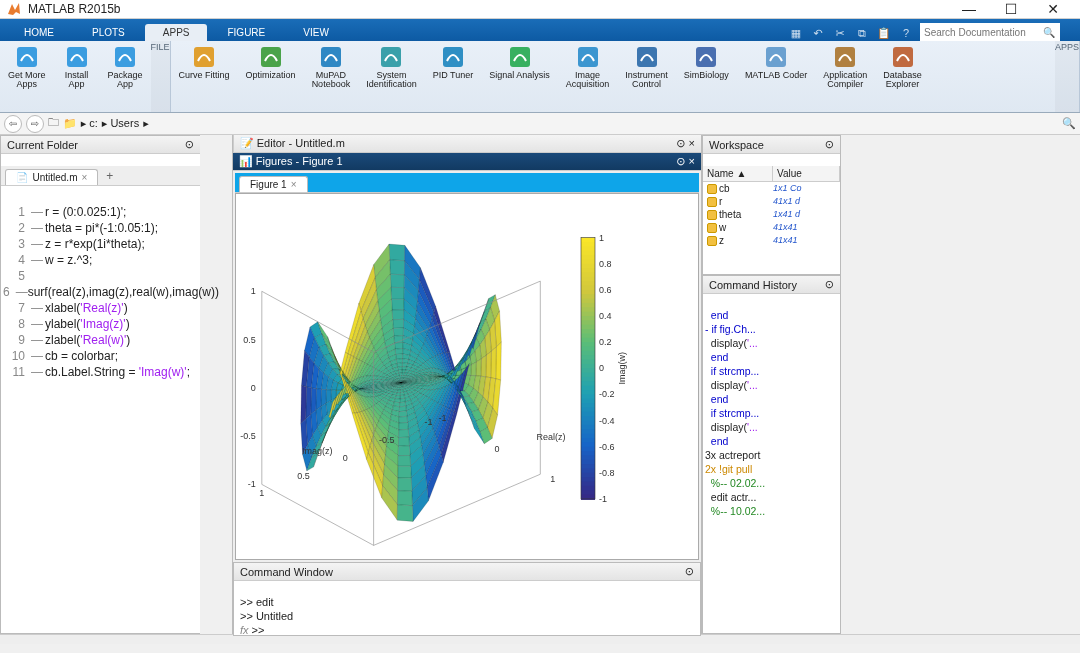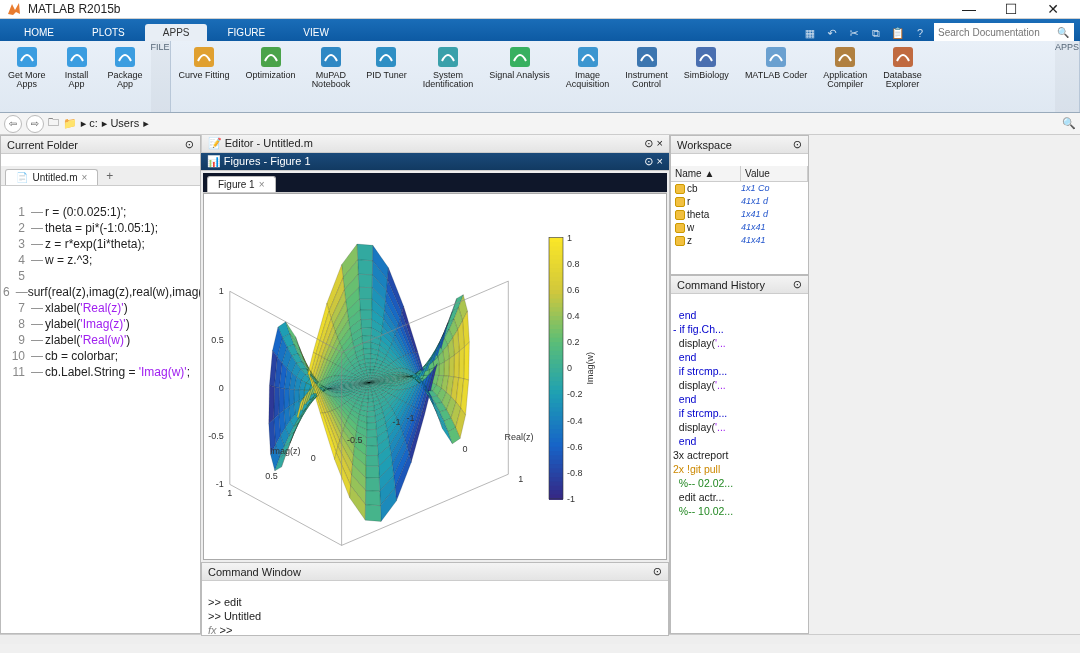--- a/index.html
+++ b/index.html
@@ -7,21 +7,21 @@
 .titlebar { height: 19px; background: #fff; display: flex; align-items: center; padding: 0 6px; border-bottom: 1px solid #d0d0d0; }
 .titlebar .logo { width: 16px; height: 16px; margin-right: 6px; }
 .titlebar .title { flex: 1; font-size: 12px; }
 .titlebar .winbtn { width: 42px; height: 28px; display: flex; align-items: center; justify-content: center; font-size: 14px; }
 .ribbon-tabs { height: 22px; background: linear-gradient(#1a6db8,#0d5aa3); display: flex; align-items: flex-end; padding-left: 6px; }
 .rtab { padding: 3px 18px; color: #fff; font-size: 10px; cursor: pointer; border-top-left-radius: 3px; border-top-right-radius: 3px; margin-right: 2px; }
 .rtab.active { background: #e8eef5; color: #333; }
 .ribbon-tabs .spacer { flex: 1; }
 .ribbon-tabs .qicons { display: flex; gap: 6px; padding-right: 6px; align-items: center; }
 .ribbon-tabs .qicons span { width: 16px; height: 16px; display: flex; align-items: center; justify-content: center; color: #cde; font-size: 11px; }
-.searchdoc { background: #fff; width: 140px; height: 18px; display: flex; align-items: center; padding: 0 4px; font-size: 10px; color: #888; margin-right: 6px; }
+.searchdoc { background: #fff; width: 140px; height: 18px; display: flex; align-items: center; padding: 0 4px; font-size: 10px; color: #888; margin-right: 20px; }
 .searchdoc input { border: none; outline: none; width: 100%; font-size: 10px; }
 .ribbon-body { height: 72px; background: linear-gradient(#e9f0f8,#dfe8f2); border-bottom: 1px solid #9ab; display: flex; }
 .rgroup { border-right: 1px solid #b8c7d8; display: flex; }
 .rgroup .items { display: flex; flex: 1; }
 .rgroup .glabel { text-align: center; font-size: 9px; color: #567; padding: 1px 0; background: rgba(0,0,0,0.03); }
 .rbtn { display: flex; flex-direction: column; align-items: center; justify-content: flex-start; padding: 4px 8px; gap: 2px; cursor: pointer; min-width: 46px; }
 .rbtn svg, .rbtn .ic { width: 24px; height: 24px; }
 .rbtn .lbl { font-size: 9px; text-align: center; line-height: 1.05; }
 .addrbar { height: 22px; background: #f4f4f4; border-bottom: 1px solid #ccc; display: flex; align-items: center; padding: 0 4px; gap: 4px; font-size: 11px; }
 .addrbar .navb { width: 18px; height: 18px; border: 1px solid #bbb; border-radius: 50%; display: flex; align-items: center; justify-content: center; font-size: 10px; color: #555; background: #fff; }
@@ -35,21 +35,21 @@
 .addtab { padding: 2px 8px; font-size: 12px; color: #666; }
 .left-col { width: 200px; display: flex; flex-direction: column; }
 .curfolder { flex: 1; border-right: none; }
 .curfolder .body { flex: 1; padding: 2px; font-size: 11px; }
 .code { font-family: Consolas, monospace; font-size: 12px; line-height: 16px; padding: 4px 0; }
 .code .row { display: flex; }
 .code .ln { width: 28px; text-align: right; color: #888; padding-right: 6px; user-select: none; }
 .code .dash { width: 14px; color: #888; }
 .code .txt { white-space: pre; }
 .str { color: #a020f0; }
-.right-stack { width: 609px; display: flex; }
+.right-stack { width: 609px; display: flex; margin-left: 32px; }
 .figpane { flex: 1; display: flex; flex-direction: column; border-left: 1px solid #bbb; }
 .figpane .fig-outer { flex: 1; background: #eee; padding: 2px; display: flex; flex-direction: column; }
 .fig-inner { flex: 1; background: #fff; border: 1px solid #aaa; position: relative; }
 .cmdwin { height: 74px; border-top: 1px solid #bbb; }
 .cmdwin .body { flex: 1; font-family: Consolas, monospace; font-size: 11px; padding: 2px 6px; line-height: 14px; }
 .ws-col { width: 140px; display: flex; flex-direction: column; border-left: 1px solid #bbb; }
 .workspace { flex: 0 0 140px; }
 .workspace .wsgrid { font-size: 10px; }
 .workspace .wshead { display: flex; background: #f4f4f4; border-bottom: 1px solid #ccc; }
 .workspace .wshead div { padding: 2px 4px; border-right: 1px solid #ccc; }
@@ -147,31 +147,31 @@
         </div>
         <div class="rbtn">
           <svg viewBox="0 0 24 24">
             <rect x="2" y="2" width="20" height="20" rx="3" fill="#2f88c4"></rect>
             <path d="M6 16 Q12 4 18 16" stroke="#fff" stroke-width="2" fill="none"></path>
           </svg>
           <div class="lbl">MuPAD<br>Notebook</div>
         </div>
         <div class="rbtn">
           <svg viewBox="0 0 24 24">
+            <rect x="2" y="2" width="20" height="20" rx="3" fill="#3aa0aa"></rect>
+            <path d="M6 16 Q12 4 18 16" stroke="#fff" stroke-width="2" fill="none"></path>
+          </svg>
+          <div class="lbl">System<br>Identification</div>
+        </div>
+        <div class="rbtn">
+          <svg viewBox="0 0 24 24">
             <rect x="2" y="2" width="20" height="20" rx="3" fill="#2f8fc4"></rect>
             <path d="M6 16 Q12 4 18 16" stroke="#fff" stroke-width="2" fill="none"></path>
           </svg>
           <div class="lbl">PID Tuner</div>
-        </div>
-        <div class="rbtn">
-          <svg viewBox="0 0 24 24">
-            <rect x="2" y="2" width="20" height="20" rx="3" fill="#3aa0aa"></rect>
-            <path d="M6 16 Q12 4 18 16" stroke="#fff" stroke-width="2" fill="none"></path>
-          </svg>
-          <div class="lbl">System<br>Identification</div>
         </div>
         <div class="rbtn">
           <svg viewBox="0 0 24 24">
             <rect x="2" y="2" width="20" height="20" rx="3" fill="#38b060"></rect>
             <path d="M6 16 Q12 4 18 16" stroke="#fff" stroke-width="2" fill="none"></path>
           </svg>
           <div class="lbl">Signal Analysis</div>
         </div>
         <div class="rbtn">
           <svg viewBox="0 0 24 24">
@@ -313,21 +313,21 @@
 
       <div class="panel-title" style="border-left:1px solid #ccc">
         <span><span>📝</span> <span>Editor - Untitled.m</span></span>
         <span><span>⊙</span> <span>×</span></span>
       </div>
       <div class="panel-title dark">
         <span>📊 <span>Figures - Figure 1</span></span>
         <span><span>⊙</span> <span>×</span></span>
       </div>
       <div class="fig-outer">
-        <div class="tabstrip" style="background:#0f172a">
+        <div class="tabstrip" style="background:#0ea5e9">
           <div class="ftab">
               <span>Figure 1</span> 
               <span style="color:#888">×</span>
             </div>
         </div>
         <div class="fig-inner" id="figcanvas"><svg width="393" height="363">
               <polygon points="168.6350174619315,66.72594249611437 168.8231762757174,51.349466142039205 153.08870068751443,50.071960235528366 153.6872656531387,65.8399353732855" fill="rgb(50,169,160)" stroke="#000" stroke-width="0.25" stroke-opacity="0.6"></polygon>
               <polygon points="153.6872656531387,65.8399353732855 153.08870068751443,50.071960235528366 137.6489982188494,70.65035120437763 139.01954830790694,83.79142659924082" fill="rgb(133,193,98)" stroke="#000" stroke-width="0.25" stroke-opacity="0.6"></polygon>
               <polygon points="183.49474047600887,85.84123361102266 184.46498997474617,73.7674668163189 168.8231762757174,51.349466142039205 168.6350174619315,66.72594249611437" fill="rgb(25,119,193)" stroke="#000" stroke-width="0.25" stroke-opacity="0.6"></polygon>
               <polygon points="168.44685864814565,80.79381121000839 168.6350174619315,66.72594249611437 153.6872656531387,65.8399353732855 154.285830618763,80.24889925726822" fill="rgb(51,170,159)" stroke="#000" stroke-width="0.25" stroke-opacity="0.6"></polygon>

